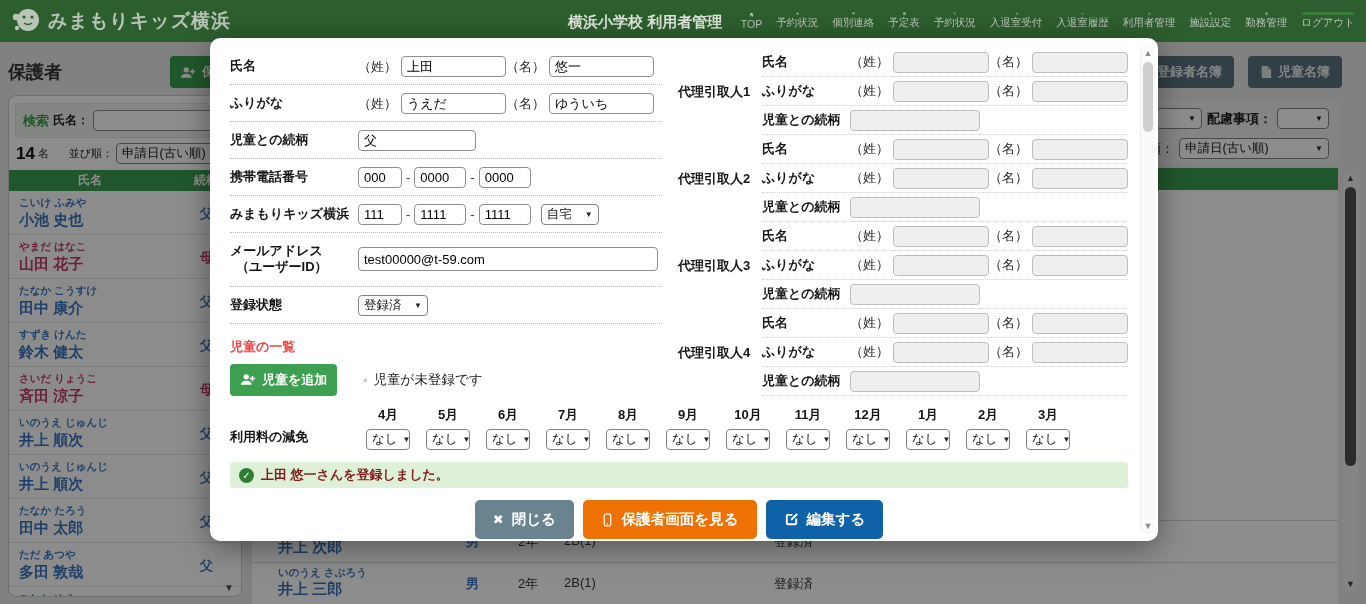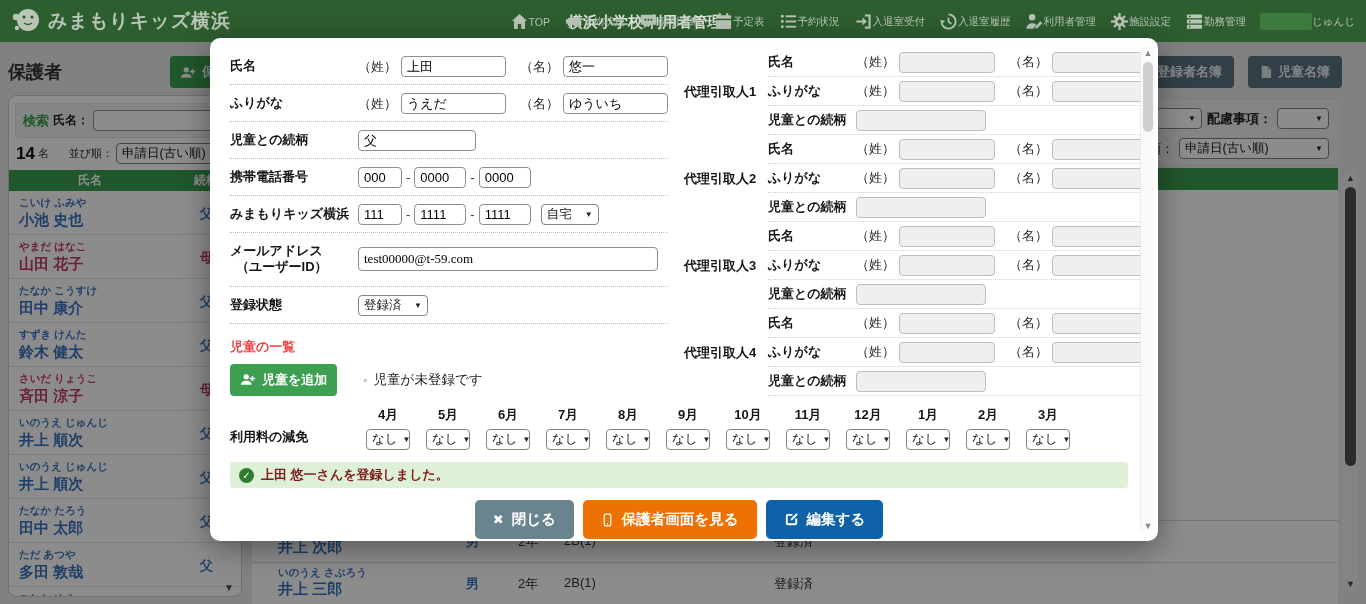--- a/index.html
+++ b/index.html
@@ -5,21 +5,21 @@
   * { box-sizing: border-box; margin: 0; padding: 0; }
   html,body { width:1366px; height:604px; overflow:hidden; }
   body { font-family:"Liberation Sans","DejaVu Sans",sans-serif; background:#e9ebe9; position:relative; }
 
   
   .hdr { position:absolute; left:0; top:0; width:1366px; height:42px; background:#2d5e2f; z-index:60; display:flex; align-items:center; }
   .logo { position:absolute; left:10px; top:5px; display:flex; align-items:center; gap:6px; }
   .logo-text { color:#b9c5b6; font-size:19px; font-weight:bold; letter-spacing:1px; }
   .hdr-title { position:absolute; left:568px; top:13px; color:#dde4d9; font-size:15px; font-weight:bold; }
   .nav { position:absolute; right:4px; top:0; height:42px; display:flex; align-items:center; }
-  .nav-item { display:flex; flex-direction:row; align-items:center; justify-content:center; padding:12px 7px; height:42px; cursor:pointer; }
+  .nav-item { display:flex; flex-direction:column; align-items:center; justify-content:center; padding:12px 7px; height:42px; cursor:pointer; }
   .nav-item svg { width:19px; height:19px; }
   .nav-label { color:#b9c5b6; font-size:10.5px; margin-top:1px; white-space:nowrap; }
   .logout-box { width:52px; height:17px; background:#3c7a3e; border-radius:2px; }
 
   
   .page { position:absolute; left:0; top:42px; right:0; bottom:0; }
 
   
   .sidebar { position:absolute; left:0; top:0; width:250px; bottom:0; }
   .side-title { position:absolute; left:8px; top:18px; font-size:18px; font-weight:bold; color:#333; }
@@ -74,21 +74,21 @@
   .mo-up,.mo-down { position:absolute; left:0; width:100%; text-align:center; font-size:9px; color:#8a8a8a; cursor:pointer; }
   .mo-up { top:2px; } .mo-down { bottom:2px; }
   .mo-thumb { position:absolute; left:2px; right:2px; top:16px; height:70px; background:#cfcfcf; border-radius:6px; cursor:grab; }
 
   .cols2 { display:flex; gap:16px; }
   .col-l { width:442px; }
   .col-r { flex:1; }
   .frow { display:flex; align-items:center; padding:8px 0 7px; border-bottom:1px dotted #bdbdbd; }
   .flabel { width:128px; font-size:13px; font-weight:bold; color:#151515; flex:none; line-height:1.25; }
   .plabel { font-size:13px; color:#222; margin-right:4px; white-space:nowrap; }
-  .gap14 { margin-right:14px; }
+  .gap14 { }
   .w105 { width:105px; } .w118 { width:118px; } .w44 { width:44px; } .w52 { width:52px; } .w300 { width:300px; }
   .dash { margin:0 4px; color:#333; font-size:13px; }
   .children-block { margin-top:14px; }
   .children-lbl { font-size:13px; font-weight:bold; color:#ef4444; }
   .children-row { display:flex; align-items:center; gap:26px; margin-top:8px; }
   .bullet { color:#555; font-size:12px; margin-right:6px; }
   .no-child { font-size:13.5px; color:#222; }
 
   .pgroup { display:flex; align-items:center; }
   .pglabel { width:84px; font-size:13px; font-weight:bold; color:#151515; flex:none; }
@@ -218,21 +218,21 @@
           <rect x="2" y="8" width="16" height="4" rx="1"></rect>
           <rect x="2" y="13.5" width="16" height="4" rx="1"></rect>
           <circle cx="5" cy="4.5" r=".9" fill="#2d5e2f"></circle>
           <circle cx="5" cy="10" r=".9" fill="#2d5e2f"></circle>
           <circle cx="5" cy="15.5" r=".9" fill="#2d5e2f"></circle>
         </svg>
       <span class="nav-label">勤務管理</span>
     </div>
     <div class="nav-item">
       <div class="logout-box"></div>
-      <span class="nav-label">じゅんじ</span>
+      <span class="nav-label">ログアウト</span>
     </div>
   </div>
 </div>
 
 <div class="page">
 
   <div class="sidebar">
     <div class="side-title">保護者</div>
     <button class="btn-green side-add">
       <svg width="16" height="13" viewBox="0 0 18 14" fill="#fff">
@@ -421,21 +421,21 @@
         <input class="inp w52" value="1111" style="">
         <span class="dash">-</span>
         <input class="inp w52" value="1111" style="">
         <span class="sel" style="width:58px; margin-left:10px;">
             <span>自宅</span>
             <span class="car">▼</span>
           </span>
       </div>
       <div class="frow" style="padding:10px 0;">
         <span class="flabel"><span>メールアドレス</span><br><span style="padding-left:6px;">（ユーザーID）</span></span>
-        <input class="inp w300" style="height: 24px; font-family: Liberation Serif, serif;" value="test00000@t-59.com">
+        <input class="inp w300" style="height: 24px;" value="test00000@t-59.com">
       </div>
       <div class="frow">
         <span class="flabel">登録状態</span>
         <span class="sel" style="width:70px;">
             <span>登録済</span>
             <span class="car">▼</span>
           </span>
       </div>
       <div class="children-block">
         <div class="children-lbl">児童の一覧</div>

